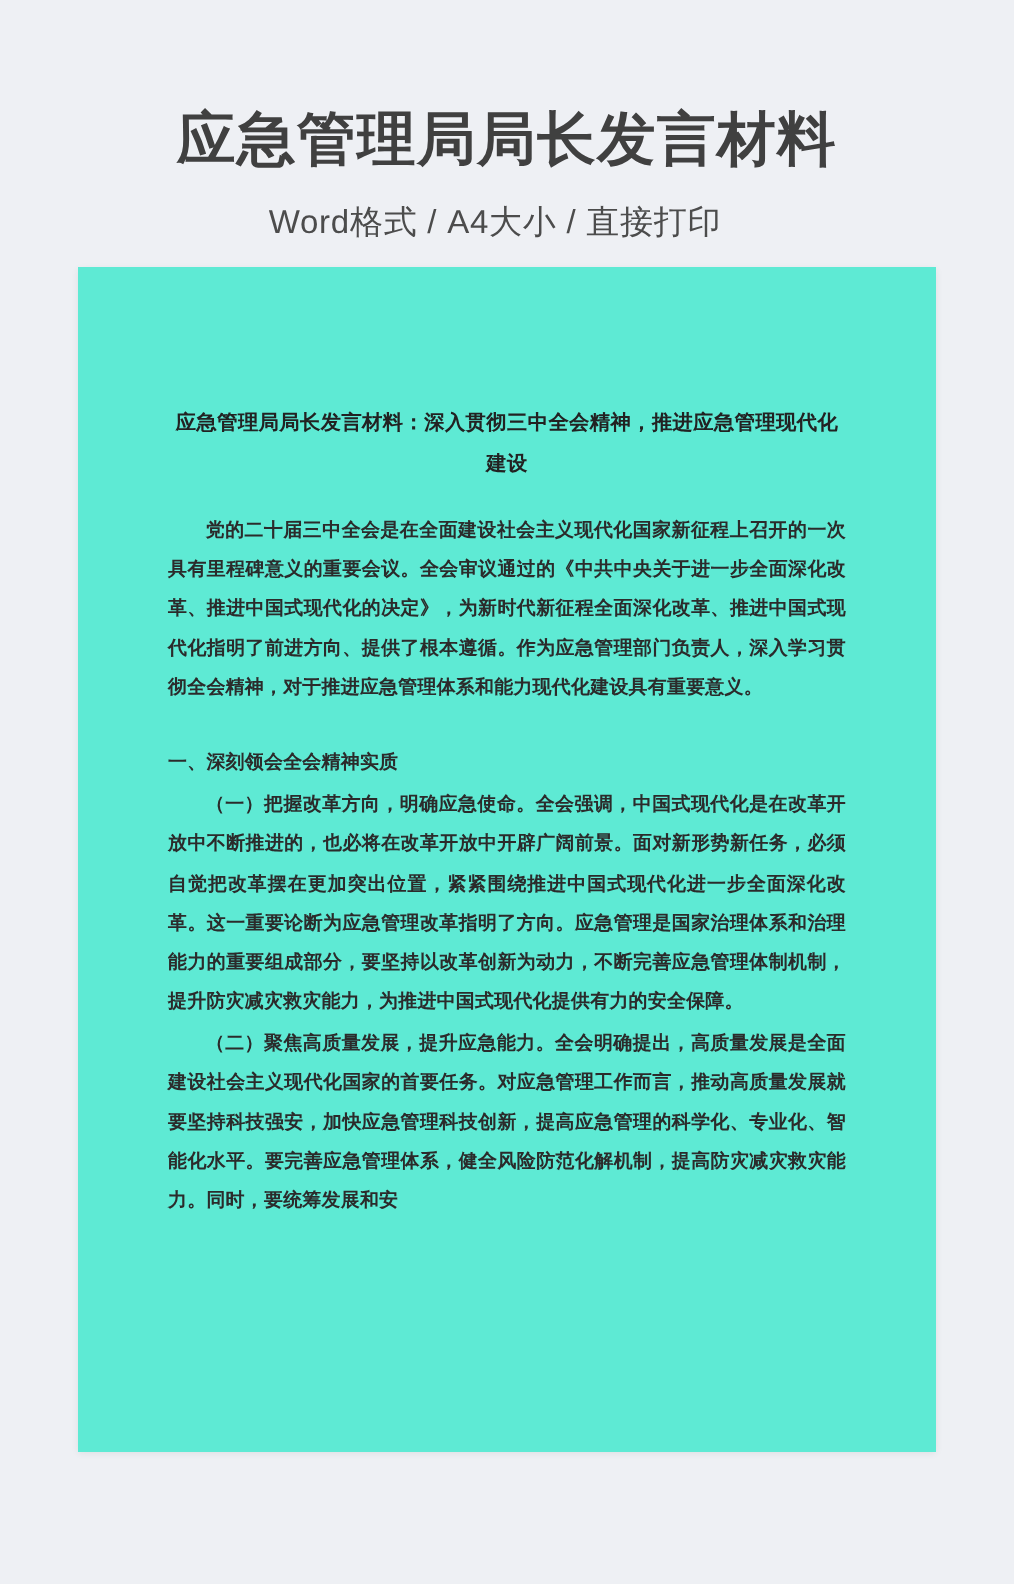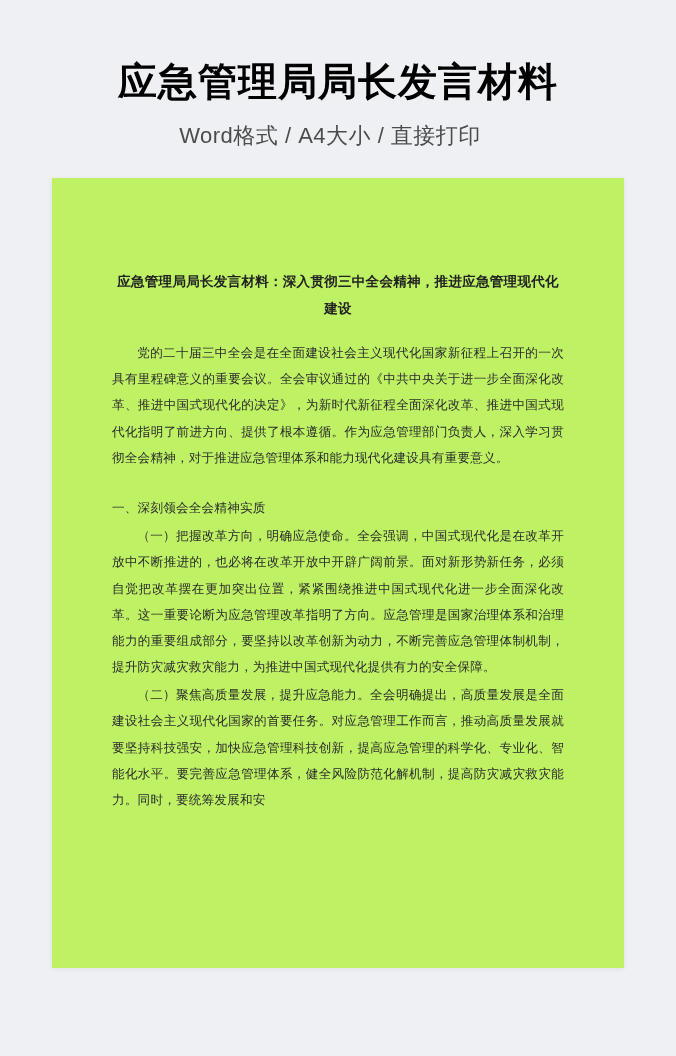--- a/index.html
+++ b/index.html
@@ -21,40 +21,40 @@
     box-sizing: border-box;
   }
   .header {
     padding-top: 58px;
     text-align: center;
   }
   .main-title {
     font-family: "Liberation Sans", sans-serif;
     font-size: 39px;
     font-weight: bold;
-    color: #000000;
+    color: #404040;
     letter-spacing: 1px;
     line-height: 1.25;
-    margin: 0;
+    margin: 12px;
   }
   .sub-title {
     font-family: "Liberation Sans", sans-serif;
     font-size: 22px;
     font-weight: normal;
     color: #4c4c4c;
     margin: 14px 16px 0 0;
     letter-spacing: 0.5px;
   }
   .doc-sheet {
     position: absolute;
     left: 52px;
     top: 178px;
     width: 572px;
     height: 790px;
-    background: #bef264;
+    background: #5eead4;
     box-shadow: 0 1px 5px rgba(0,0,0,0.07);
     box-sizing: border-box;
   }
   .doc-inner {
     padding: 90px 60px 0 60px;
   }
   .doc-title {
     font-family: "Liberation Serif", serif;
     font-size: 13.5px;
     font-weight: bold;
@@ -66,20 +66,21 @@
   }
   .doc-p {
     font-family: "Liberation Serif", serif;
     font-size: 12.6px;
     color: #2b2b2b;
     line-height: 2.08;
     text-align: justify;
     text-justify: inter-ideograph;
     margin: 0 0 2px 0;
     letter-spacing: 0.2px;
+    font-weight: bold;
   }
   .indent {
     text-indent: 2em;
   }
   .noindent {
     text-indent: 0;
     margin-top: 24px;
   }
 </style>
 </head>

